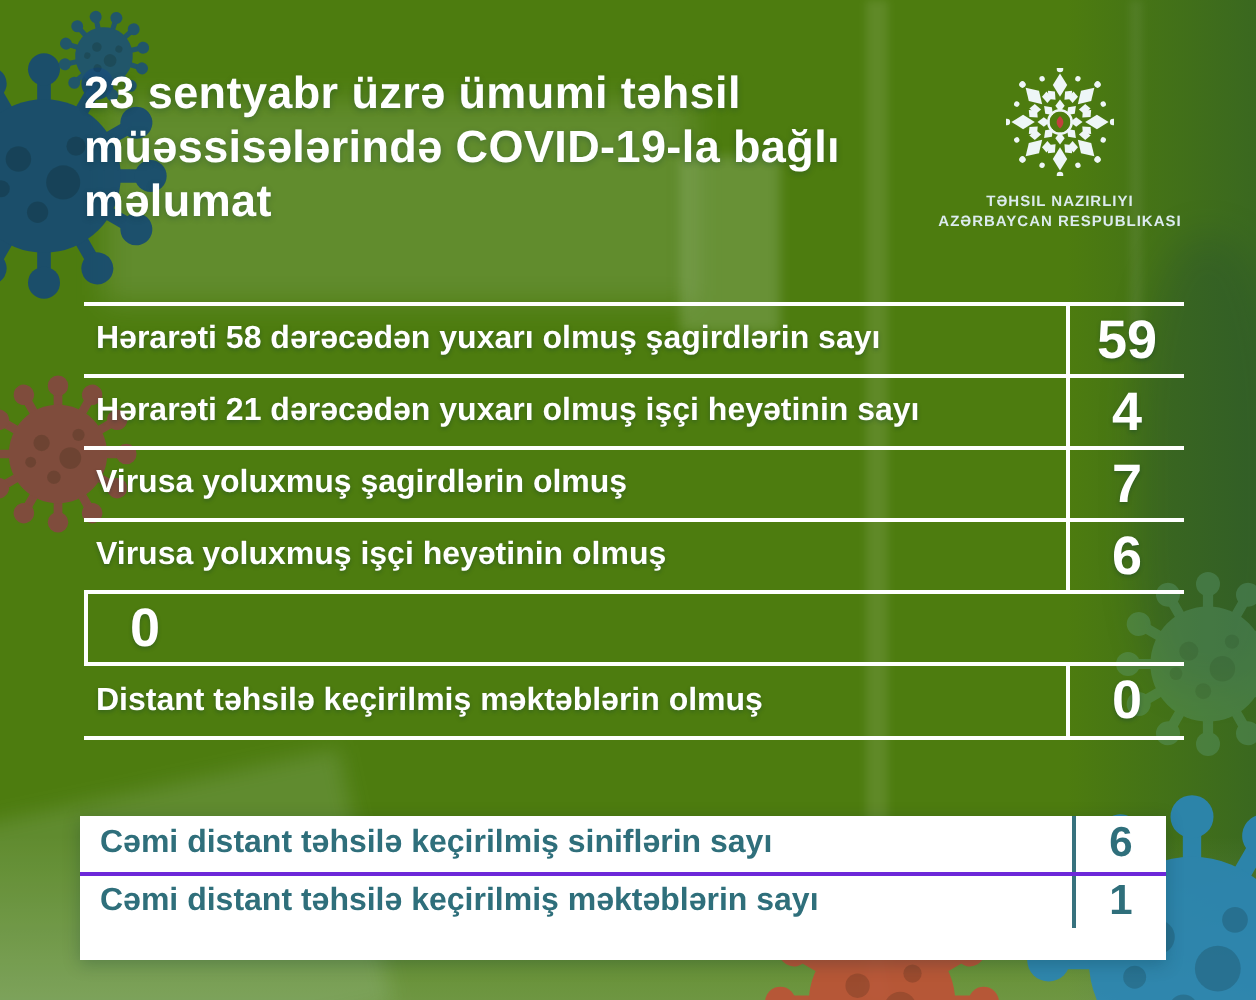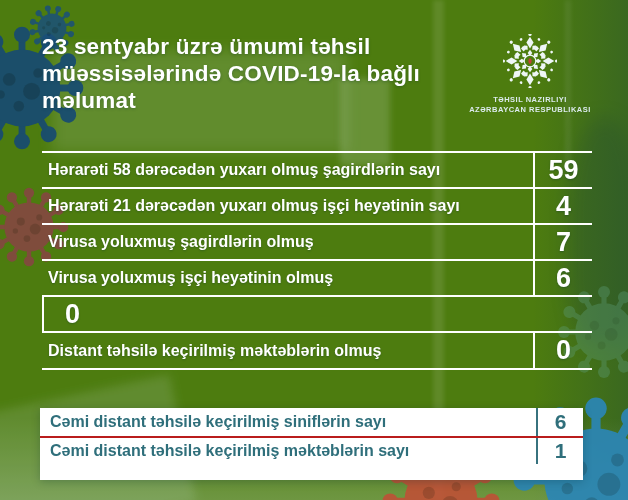--- a/index.html
+++ b/index.html
@@ -56,21 +56,21 @@
     width:57px; border-left:2px solid #ffffff; display:flex; align-items:center; justify-content:center;
     color:#ffffff; font-size:27px; font-weight:bold;
     text-shadow:0 1px 2px rgba(0,45,55,0.30);
   }
   .sumbox {
     position:absolute; z-index:3; left:40px; top:408px; width:543px; height:72px;
     background:#ffffff; box-shadow:0 2px 8px rgba(0,40,50,0.25);
     display:flex; flex-direction:column;
   }
   .sumrow { display:flex; align-items:stretch; height:28px; box-sizing:border-box; }
-  .sumrow + .sumrow { border-top:2px solid #b91c1c;gap:24px; }
+  .sumrow + .sumrow { border-top:2px solid #6d28d9;gap:24px; }
   .sumlabel {
     flex:1; display:flex; align-items:center; padding-left:10px;
     color:#2f6f7b; font-size:16px; font-weight:bold; white-space:nowrap;
   }
   .sumvalue {
     width:45px; border-left:2px solid #37727e; display:flex; align-items:center; justify-content:center;
     color:#2f6f7b; font-size:21px; font-weight:bold;
   }
 </style>
 </head>

